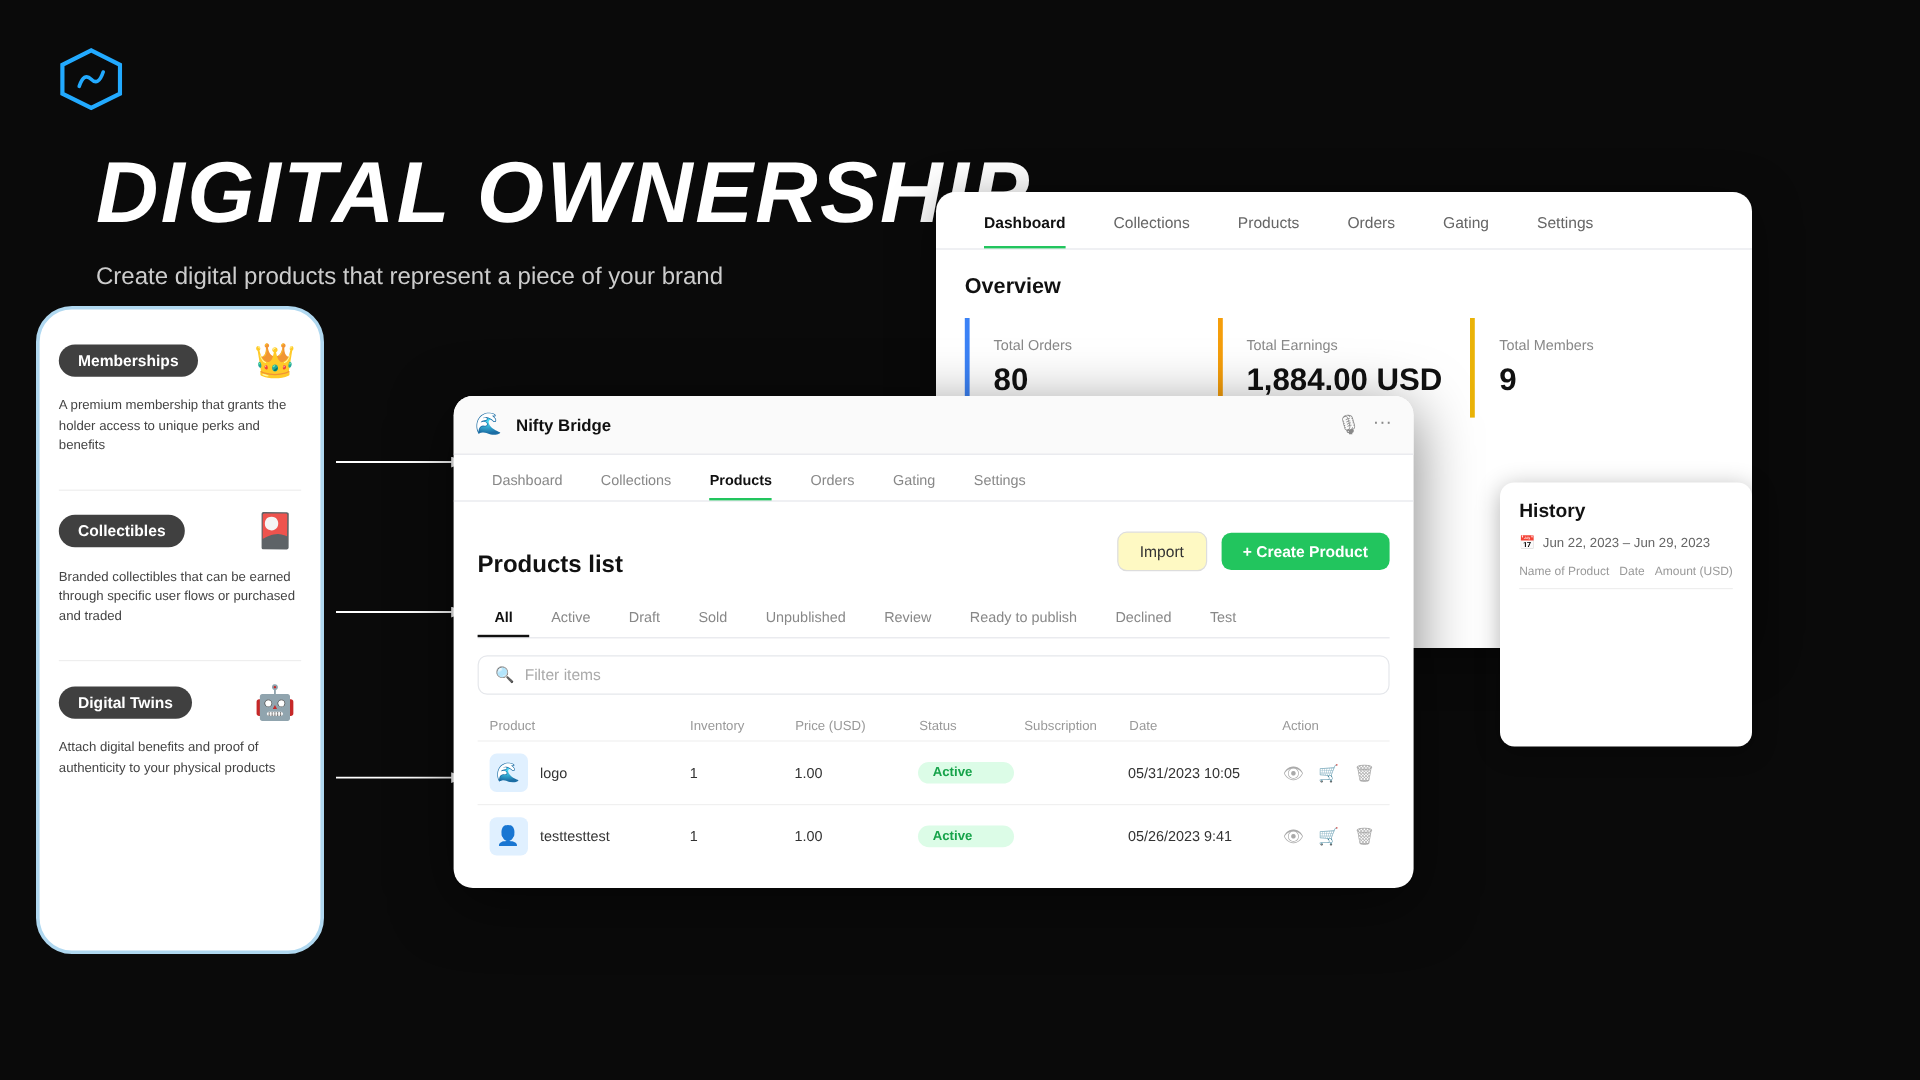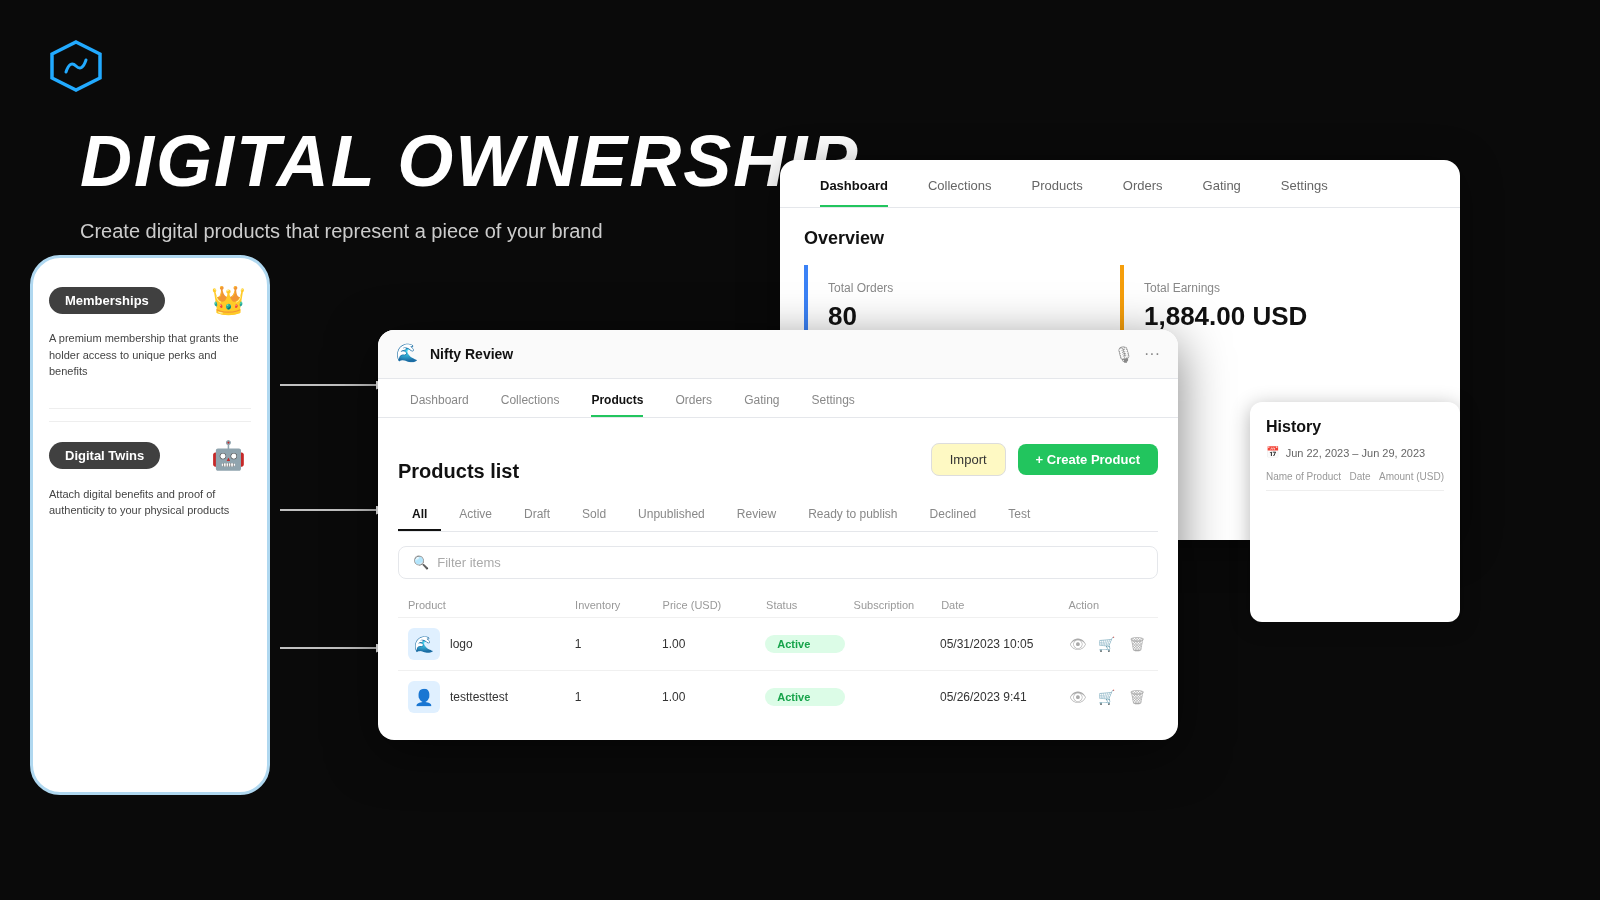--- a/index.html
+++ b/index.html
@@ -398,20 +398,27 @@
 
   <div class="phone-item">
     <div class="phone-item-header">
       <span class="phone-tag">Memberships</span>
       <span class="phone-icon">👑</span>
     </div>
     <p class="phone-desc">A premium membership that grants the holder access to unique perks and benefits</p>
   </div>
   <hr class="phone-divider">
 
+  <div class="phone-item">
+    <div class="phone-item-header">
+      <span class="phone-tag">Collectibles</span>
+      <span class="phone-icon">🎴</span>
+    </div>
+    <p class="phone-desc">Branded collectibles that can be earned through specific user flows or purchased and traded</p>
+  </div>
   <hr class="phone-divider">
 
   <div class="phone-item">
     <div class="phone-item-header">
       <span class="phone-tag">Digital Twins</span>
       <span class="phone-icon">🤖</span>
     </div>
     <p class="phone-desc">Attach digital benefits and proof of authenticity to your physical products</p>
   </div>
 </div>
@@ -454,20 +461,24 @@
     <div class="dash-overview-title">Overview</div>
     <div class="dash-cards">
       <div class="dash-card orders">
         <div class="dash-card-label">Total Orders</div>
         <div class="dash-card-value">80</div>
       </div>
       <div class="dash-card earnings">
         <div class="dash-card-label">Total Earnings</div>
         <div class="dash-card-value">1,884.00 USD</div>
       </div>
+      <div class="dash-card members">
+        <div class="dash-card-label">Total Members</div>
+        <div class="dash-card-value">9</div>
+      </div>
     </div>
   </div>
 </div>
 
 <div class="history-panel">
   <div class="history-title">History</div>
   <div class="history-date">
     <span>📅</span>
     <span>Jun 22, 2023 – Jun 29, 2023</span>
   </div>
@@ -475,21 +486,21 @@
     <span>Name of Product</span>
     <span>Date</span>
     <span>Amount (USD)</span>
   </div>
 </div>
 
 <div class="products-panel">
 
   <div class="prod-header">
     <span class="prod-header-logo">🌊</span>
-    <span class="prod-header-title">Nifty Review</span>
+    <span class="prod-header-title">Nifty Bridge</span>
     <div class="prod-header-icons">
       <span>🎙</span>
       <span>···</span>
     </div>
   </div>
 
   <nav class="prod-nav">
     <div class="prod-nav-item">Dashboard</div>
     <div class="prod-nav-item">Collections</div>
     <div class="prod-nav-item active">Products</div>

